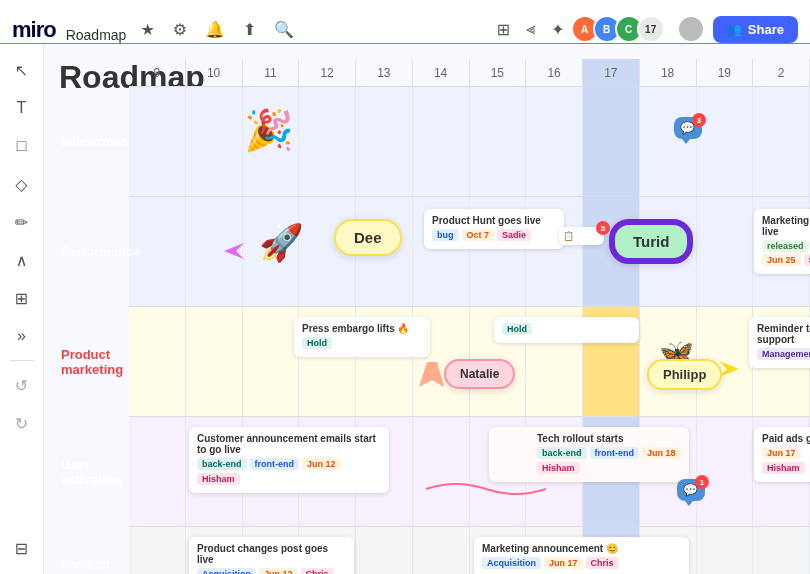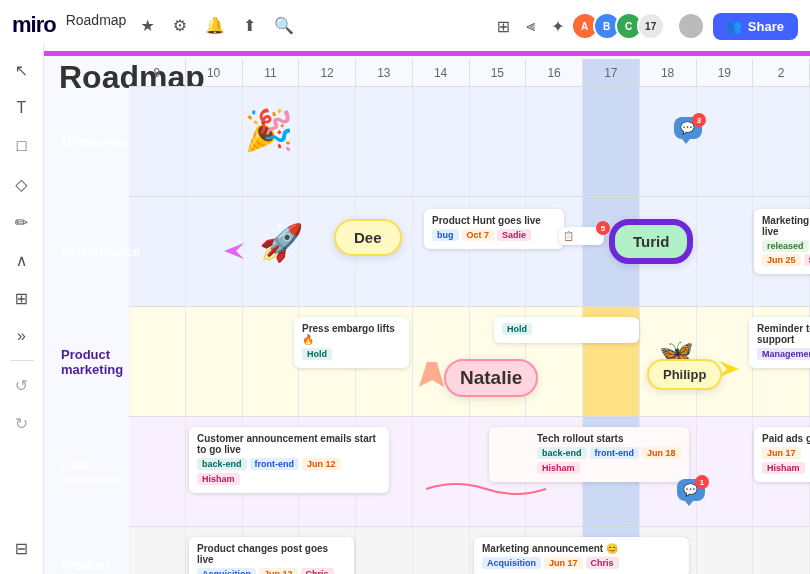--- a/index.html
+++ b/index.html
@@ -1,22 +1,22 @@
 <!DOCTYPE html>
 <html><head>
   <meta charset="utf-8">
   <style>
     * { box-sizing: border-box; margin: 0; padding: 0; }
     body { font-family: -apple-system, BlinkMacSystemFont, 'Segoe UI', sans-serif; background: #fff; width: 810px; height: 574px; overflow: hidden; }
 
     
     #navbar {
-      display: flex; align-items: flex-start; height: 44px;
-      border-bottom: 5px solid #d946ef; padding: 0 12px; gap: 10px;
-      background: #fff; position: relative; z-index: 10; margin-top: 12px;
+      display: flex; align-items: flex-end; height: 44px;
+      border-bottom: 1px solid #d946ef; padding: 0 12px; gap: 10px;
+      background: #fff; position: relative; z-index: 10;
     }
     .nav-logo { font-size: 22px; font-weight: 700; color: #050038; letter-spacing: -1px; }
     .nav-title { font-size: 14px; font-weight: 500; color: #333; }
     .nav-icon-btn { background: none; border: none; cursor: pointer; color: #555; font-size: 16px; padding: 4px; display: flex; align-items: center; }
     .nav-spacer { flex: 1; }
     .nav-right { display: flex; align-items: center; gap: 8px; }
     .avatar-group { display: flex; align-items: center; }
     .avatar { width: 28px; height: 28px; border-radius: 50%; border: 2px solid #fff; margin-left: -6px; font-size: 10px; display: flex; align-items: center; justify-content: center; color: #fff; font-weight: 600; }
     .av1 { background: #ff6b35; }
     .av2 { background: #4285f4; }
@@ -273,35 +273,35 @@
             <span class="tag tag-pink">Sadie</span>
           </div>
         </div>
 
         <div class="name-label" style="left:205px; top:22px; background:#fff9c4; border: 2px solid #f9e04b;">Dee</div>
 
         <div class="name-label" style="left:480px; top:22px; background:#b2f0c8; border: 6px solid #6d28d9;">Turid</div>
       </div>
 
       <div class="lane" style="height:110px; background:#fffde7;">
-        <div class="lane-label lane-product-marketing" style="color:#4c1d95;">Product marketing</div>
+        <div class="lane-label lane-product-marketing" style="color:#ef4444;">Product marketing</div>
         <div class="lane-cell" style="background:#fffde7;"></div>
         <div class="lane-cell" style="background:#fffde7;"></div>
         <div class="lane-cell" style="background:#fffde7;"></div>
         <div class="lane-cell" style="background:#fffde7;"></div>
         <div class="lane-cell" style="background:#fffde7;"></div>
         <div class="lane-cell" style="background:#fffde7;"></div>
         <div class="lane-cell" style="background:#fffde7;"></div>
         <div class="lane-cell" style="background:#fffde7;"></div>
         <div class="lane-cell" style="background:#ffe082;"></div>
         <div class="lane-cell" style="background:#fffde7;"></div>
         <div class="lane-cell" style="background:#fffde7;"></div>
         <div class="lane-cell" style="background:#fffde7;"></div>
 
-        <div class="card" style="left:165px; top:10px; width:115px;">
+        <div class="card" style="left:165px; top:10px; width:136px;">
           <div class="card-title">Press embargo lifts 🔥</div>
           <div class="card-tags">
             <span class="tag tag-teal">Hold</span>
           </div>
         </div>
 
         <div class="shape-arrow" style="left:290px; top:55px;">
           <svg width="30" height="30">
               <polygon points="8,0 18,0 25,25 13,18 0,25" fill="#ff8a65" opacity="0.7"></polygon>
             </svg>
@@ -321,21 +321,21 @@
             </svg>
         </div>
 
         <div class="card" style="left:620px; top:10px; width:130px;">
           <div class="card-title">Reminder to sales and support</div>
           <div class="card-tags">
             <span class="tag tag-mgmt">Management</span>
           </div>
         </div>
 
-        <div class="name-label" style="left:315px; top:52px; background:#ffd6e0; border:2px solid #ff8fab; font-size:19px; padding:6px 14px;">Natalie</div>
+        <div class="name-label" style="left:315px; top:52px; background:#ffd6e0; border:2px solid #ff8fab; font-size:12px; padding:6px 14px;">Natalie</div>
 
         <div class="name-label" style="left:518px; top:52px; background:#fff9c4; border:2px solid #f9e04b; font-size:13px; padding:6px 14px;">Philipp</div>
       </div>
 
       <div class="lane" style="height:110px; background:#f8f0ff;">
         <div class="lane-label lane-user-activation">User activation</div>
         <div class="lane-cell"></div>
         <div class="lane-cell"></div>
         <div class="lane-cell"></div>
         <div class="lane-cell"></div>

